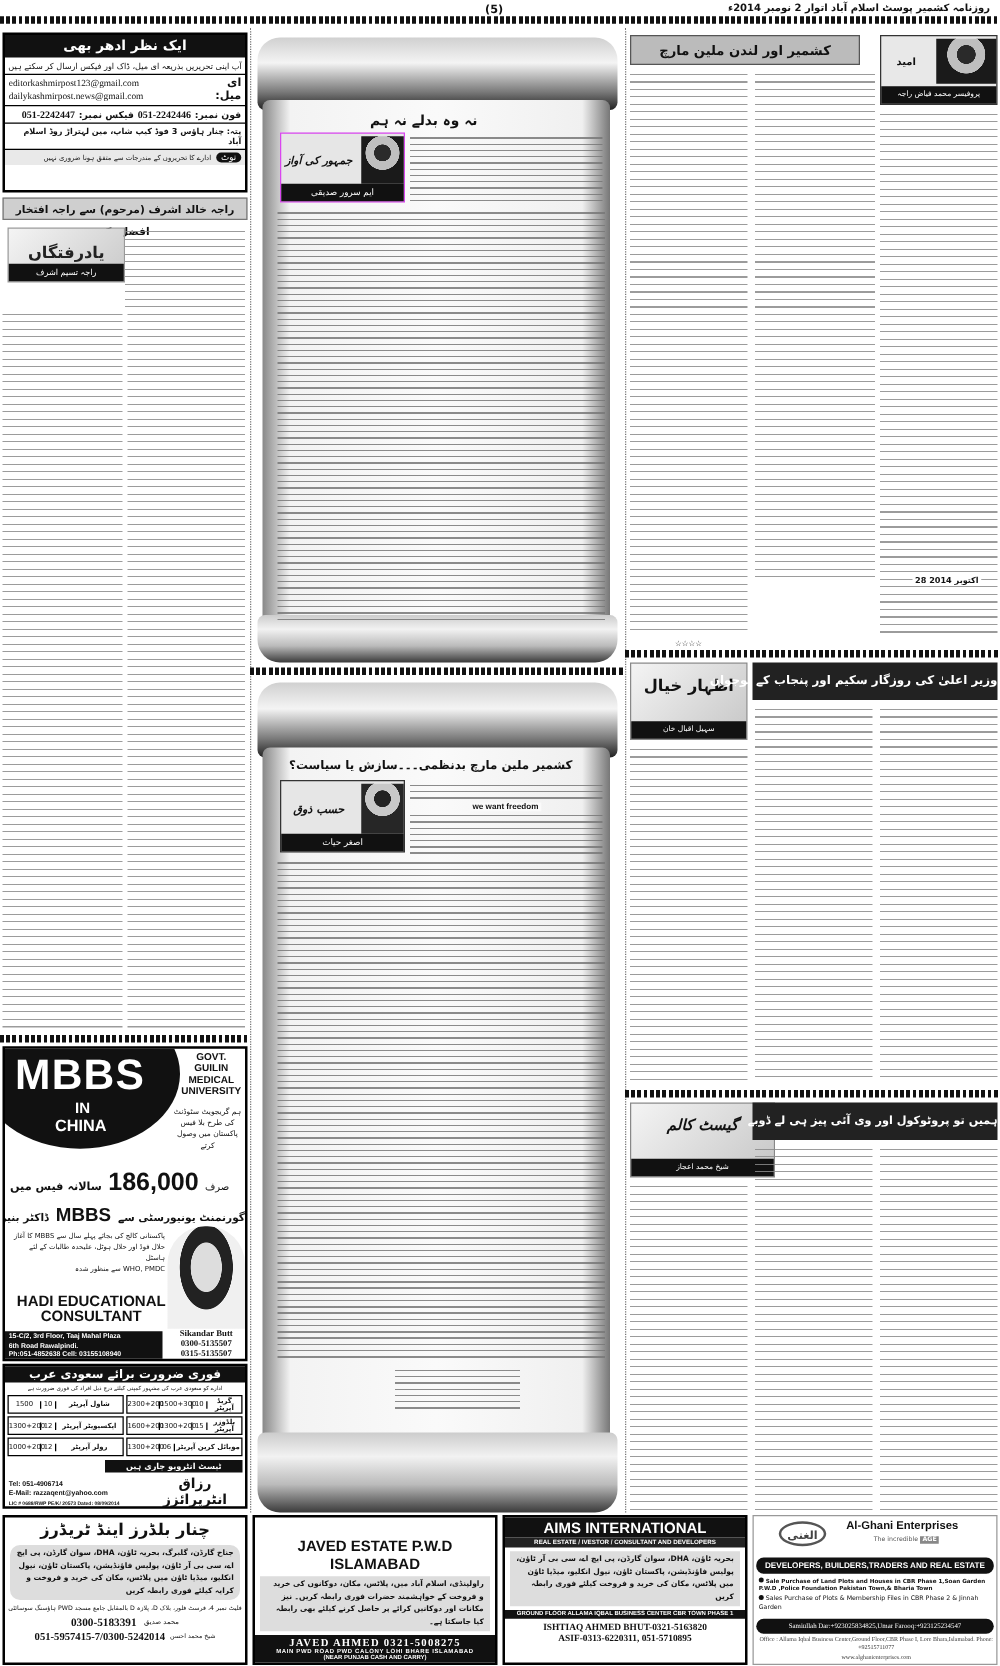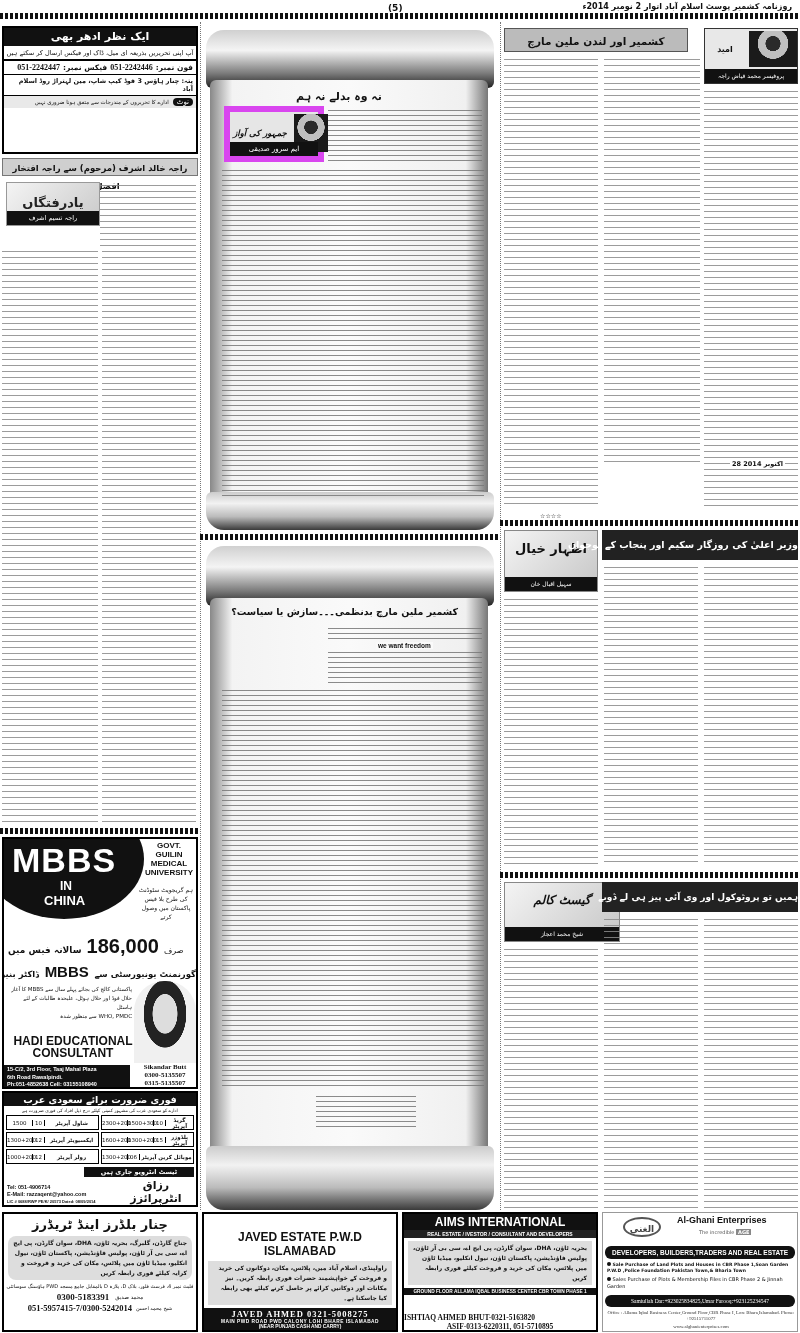--- a/index.html
+++ b/index.html
@@ -30,20 +30,27 @@
     <span>روزنامہ کشمیر پوسٹ اسلام آباد</span>
     <span> </span>
     <span>اتوار 2 نومبر 2014ء</span>
   </div>
   <div class="abs strip" style="left:0;top:13px;width:800px"></div>
 </div>
 
 <div class="abs box" style="left:2px;top:26px;width:196px;height:128px;border:2px solid #000">
   <div class="blackbar urdu" style="font-size:11px;height:18px;line-height:18px">ایک نظر ادھر بھی</div>
   <div class="urdu" style="font-size:6.5px;text-align:center;margin-top:3px;border-bottom:1px solid #000;padding-bottom:2px">آپ اپنی تحریریں بذریعہ ای میل، ڈاک اور فیکس ارسال کر سکتے ہیں</div>
+  <div style="display:flex;align-items:center;padding:2px 3px">
+    <div style="flex:1;font-family:'Liberation Serif',serif;font-size:7.5px;line-height:10px">
+      <div>editorkashmirpost123@gmail.com</div>
+      <div>dailykashmirpost.news@gmail.com</div>
+    </div>
+    <div class="urdu" style="font-size:9px;font-weight:bold;width:34px">ای میل:</div>
+  </div>
   <div class="urdu" style="display:flex;gap:3px;padding:2px 3px;font-size:7.5px;align-items:center;border-top:1px solid #000">
     <span style="font-weight:bold">فون نمبر:</span>
     <span class="phone" style="direction:ltr;font-size:8px">051-2242446</span>
     <span style="font-weight:bold">فیکس نمبر:</span>
     <span class="phone" style="direction:ltr;font-size:8px">051-2242447</span>
   </div>
   <div class="urdu" style="font-size:6.5px;padding:2px 3px;border-top:1px solid #000;font-weight:bold">پتہ: چنار ہاؤس 3 فوڈ کیپ شاپ، مین لہتراڑ روڈ اسلام آباد</div>
   <div class="urdu" style="display:flex;align-items:center;gap:4px;padding:2px 3px;background:#e9e9e9;border-top:1px solid #000">
     <span style="background:#111;color:#fff;font-size:7px;padding:0 4px;border-radius:6px">نوٹ</span>
     <span style="font-size:5.5px">ادارے کا تحریروں کے مندرجات سے متفق ہونا ضروری نہیں</span>
@@ -168,35 +175,40 @@
 </div>
 
 <div class="abs col-sep" style="left:200px;top:22px;height:1188px"></div>
 <div class="abs col-sep" style="left:500px;top:22px;height:1188px"></div>
 
 <div class="abs" style="left:206px;top:30px;width:288px;height:500px">
   <div class="abs scroll-top" style="left:0;top:0;width:288px;height:58px"></div>
   <div class="abs scroll" style="left:4px;top:50px;width:278px;height:420px;background:linear-gradient(90deg,#888 0%,#f3f3f3 8%,#fafafa 50%,#f0f0f0 92%,#777 100%)"></div>
   <div class="abs scroll-bot" style="left:0;top:462px;width:288px;height:38px"></div>
   <div class="abs urdu" style="left:90px;top:60px;width:120px;font-size:11px;font-weight:bold;text-align:left">نہ وہ بدلے نہ ہم</div>
-  <div class="abs" style="left:18px;top:76px;width:100px;height:56px;border:6px solid #d946ef;background:#e6e6e6">
+  <div class="abs" style="left:18px;top:76px;width:100px;height:56px;border:1px solid #d946ef;background:#e6e6e6">
     <div class="abs urdu" style="left:2px;top:16px;width:56px;font-size:8.5px;font-weight:bold;text-align:center;font-style:italic">جمہور کی آواز</div>
     <div class="abs photo" style="left:64px;top:2px;width:34px;height:38px"></div>
     <div class="abs urdu" style="left:0;bottom:0;width:100%;height:14px;line-height:14px;background:#111;color:#fff;font-size:7px;text-align:center">ایم سرور صدیقی</div>
   </div>
   <div class="abs text-lines dense" style="left:122px;top:78px;width:154px;height:56px"></div>
   <div class="abs text-lines dense" style="left:16px;top:138px;width:262px;height:330px"></div>
 </div>
 
 <div class="abs strip" style="left:200px;top:534px;width:300px"></div>
 <div class="abs" style="left:206px;top:546px;width:288px;height:664px">
   <div class="abs scroll-top" style="left:0;top:0;width:288px;height:60px"></div>
   <div class="abs scroll" style="left:4px;top:52px;width:278px;height:570px;background:linear-gradient(90deg,#888 0%,#f3f3f3 8%,#fafafa 50%,#f0f0f0 92%,#777 100%)"></div>
   <div class="abs scroll-bot" style="left:0;top:600px;width:288px;height:64px"></div>
   <div class="abs urdu" style="left:36px;top:60px;width:216px;font-size:9.5px;font-weight:bold;text-align:center;white-space:nowrap">کشمیر ملین مارچ بدنظمی۔۔۔سازش یا سیاست؟</div>
+  <div class="abs" style="left:18px;top:78px;width:100px;height:58px;border:1px solid #333;background:#e6e6e6">
+    <div class="abs urdu" style="left:2px;top:18px;width:56px;font-size:9px;font-weight:bold;text-align:center;font-style:italic">حسب ذوق</div>
+    <div class="abs photo2" style="left:64px;top:2px;width:34px;height:40px"></div>
+    <div class="abs urdu" style="left:0;bottom:0;width:100%;height:14px;line-height:14px;background:#111;color:#fff;font-size:7px;text-align:center">اصغر حیات</div>
+  </div>
   <div class="abs text-lines dense" style="left:122px;top:80px;width:154px;height:16px"></div>
   <div class="abs mono" style="left:170px;top:96px;font-size:6.5px;font-weight:bold;background:#fafafa;padding:0 2px">we want freedom</div>
   <div class="abs text-lines dense" style="left:122px;top:104px;width:154px;height:34px"></div>
   <div class="abs text-lines dense" style="left:16px;top:142px;width:262px;height:400px"></div>
   <div class="abs text-lines dense" style="left:110px;top:548px;width:100px;height:34px"></div>
 </div>
 
 <div class="abs" style="left:504px;top:28px;width:294px;height:486px">
   <div class="abs" style="left:200px;top:0;width:94px;height:56px;border:1px solid #333;background:#e8e8e8">
     <div class="abs urdu" style="left:2px;top:16px;width:36px;font-size:8px;font-weight:bold;text-align:center">امید</div>
@@ -244,21 +256,21 @@
     <div style="font-size:4.8px;font-weight:bold;letter-spacing:.5px">MAIN PWD ROAD PWD CALONY LOHI BHARE ISLAMABAD</div>
     <div style="font-size:4.8px;font-weight:bold">(NEAR PUNJAB CASH AND CARRY)</div>
   </div>
 </div>
 
 <div class="abs box" style="left:402px;top:1212px;width:196px;height:120px;border:2px solid #000;background:#fff">
   <div class="blackbar ad-title" style="font-size:12px;height:16px;line-height:16px">AIMS INTERNATIONAL</div>
   <div class="ad-title" style="font-size:5px;text-align:center;background:#222;color:#fff;padding:1px 0">REAL ESTATE / IVESTOR / CONSULTANT AND DEVELOPERS</div>
   <div class="urdu" style="background:#ddd;margin:3px 4px;font-size:6px;line-height:10px;padding:2px 5px;font-weight:bold;height:44px;overflow:hidden">بحریہ ٹاؤن، DHA، سوان گارڈن، پی ایچ اے، سی بی آر ٹاؤن، پولیس فاؤنڈیشن، پاکستان ٹاؤن، نیول انکلیو، میڈیا ٹاؤن میں پلاٹس، مکان کی خرید و فروخت کیلئے فوری رابطہ کریں</div>
   <div class="ad-title" style="font-size:4.8px;text-align:center;background:#111;color:#fff;padding:1px 0">GROUND FLOOR ALLAMA IQBAL BUSINESS CENTER CBR TOWN PHASE 1</div>
-  <div class="phone" style="font-size:7.5px;text-align:left;margin-top:18px">ISHTIAQ AHMED BHUT-0321-5163820</div>
+  <div class="phone" style="font-size:7.5px;text-align:center;margin-top:2px">ISHTIAQ AHMED BHUT-0321-5163820</div>
   <div class="phone" style="font-size:7.5px;text-align:center">ASIF-0313-6220311, 051-5710895</div>
 </div>
 
 <div class="abs box" style="left:602px;top:1212px;width:196px;height:120px;border:1px solid #999;background:#fff">
   <div class="abs urdu" style="left:20px;top:4px;width:38px;height:20px;line-height:20px;border:2px solid #555;border-radius:50%;font-size:9px;text-align:center;font-weight:bold;color:#444">الغنی</div>
   <div class="abs ad-title" style="left:74px;top:2px;font-size:9px">Al-Ghani Enterprises</div>
   <div class="abs" style="left:96px;top:16px;font-size:5px;color:#555">
     <span>The incredible</span>
     <span style="background:#888;color:#fff;padding:0 2px;font-weight:bold">AGE</span>
   </div>

